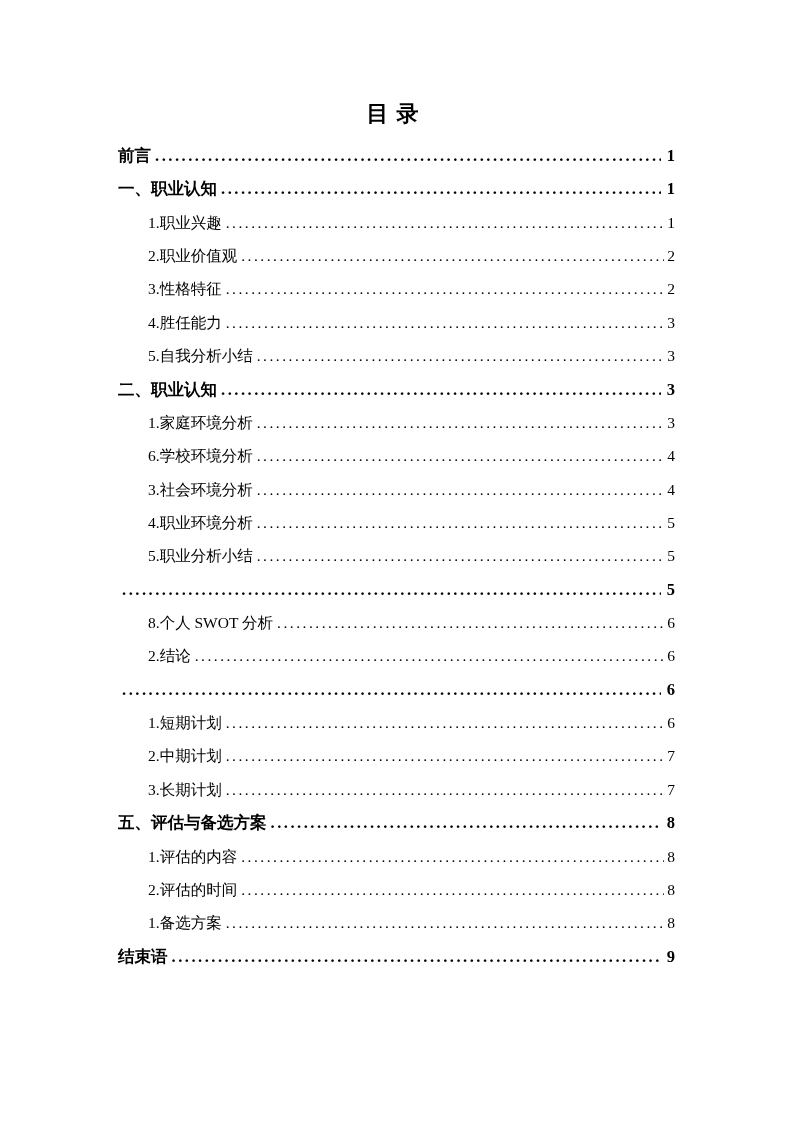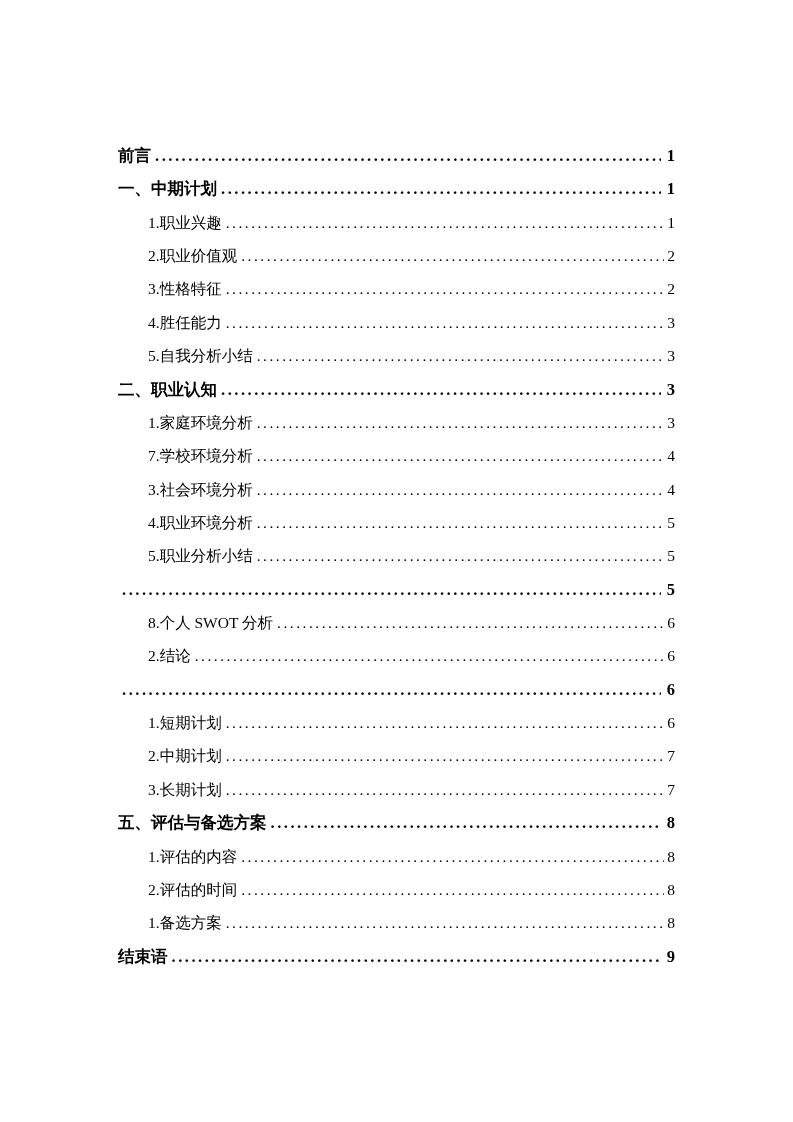--- a/index.html
+++ b/index.html
@@ -57,28 +57,29 @@
   .toc-dots::after {
     content: "..................................................................................................................................................................";
   }
   .toc-page { flex: none; margin-left: 3px; }
   .toc-row.bold .toc-page { margin-left: 6px; }
 </style>
 </head>
 <body>
 
 <div class="page">
+  <h1 class="doc-title">目录</h1>
   <nav class="toc">
       <div class="toc-row level-0 bold">
     <span class="toc-label">前言</span>
     <span class="toc-dots"></span>
     <span class="toc-page">1</span>
   </div>
       <div class="toc-row level-0 bold">
-    <span class="toc-label">一、中期计划</span>
+    <span class="toc-label">一、职业认知</span>
     <span class="toc-dots"></span>
     <span class="toc-page">1</span>
   </div>
       <div class="toc-row level-1">
     <span class="toc-label">1.职业兴趣</span>
     <span class="toc-dots"></span>
     <span class="toc-page">1</span>
   </div>
       <div class="toc-row level-1">
     <span class="toc-label">2.职业价值观</span>
@@ -104,21 +105,21 @@
     <span class="toc-label">二、职业认知</span>
     <span class="toc-dots"></span>
     <span class="toc-page">3</span>
   </div>
       <div class="toc-row level-1">
     <span class="toc-label">1.家庭环境分析</span>
     <span class="toc-dots"></span>
     <span class="toc-page">3</span>
   </div>
       <div class="toc-row level-1">
-    <span class="toc-label">7.学校环境分析</span>
+    <span class="toc-label">6.学校环境分析</span>
     <span class="toc-dots"></span>
     <span class="toc-page">4</span>
   </div>
       <div class="toc-row level-1">
     <span class="toc-label">3.社会环境分析</span>
     <span class="toc-dots"></span>
     <span class="toc-page">4</span>
   </div>
       <div class="toc-row level-1">
     <span class="toc-label">4.职业环境分析</span>

